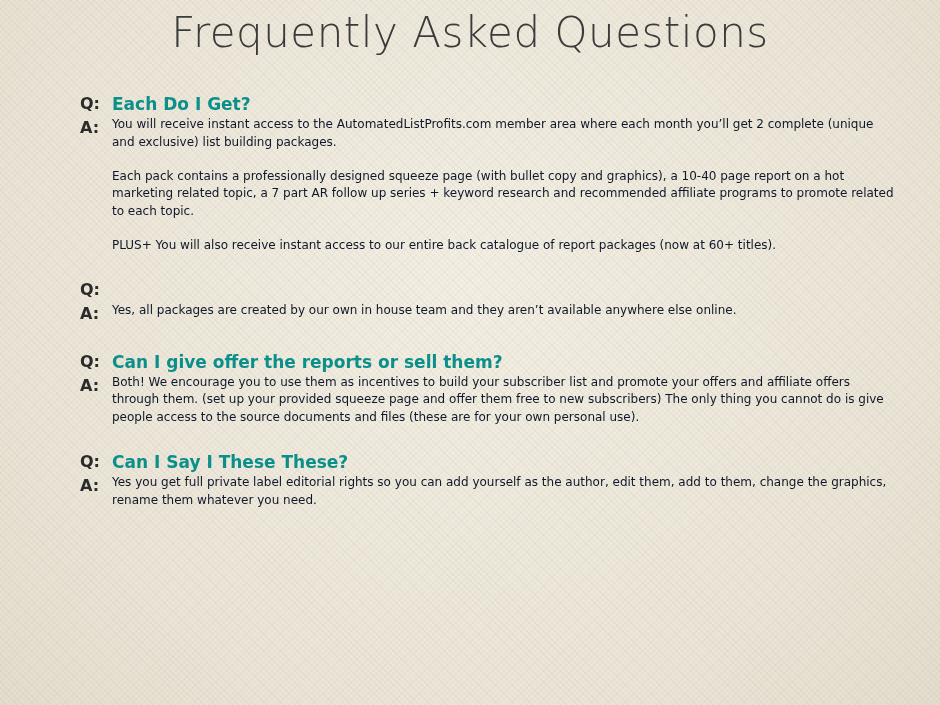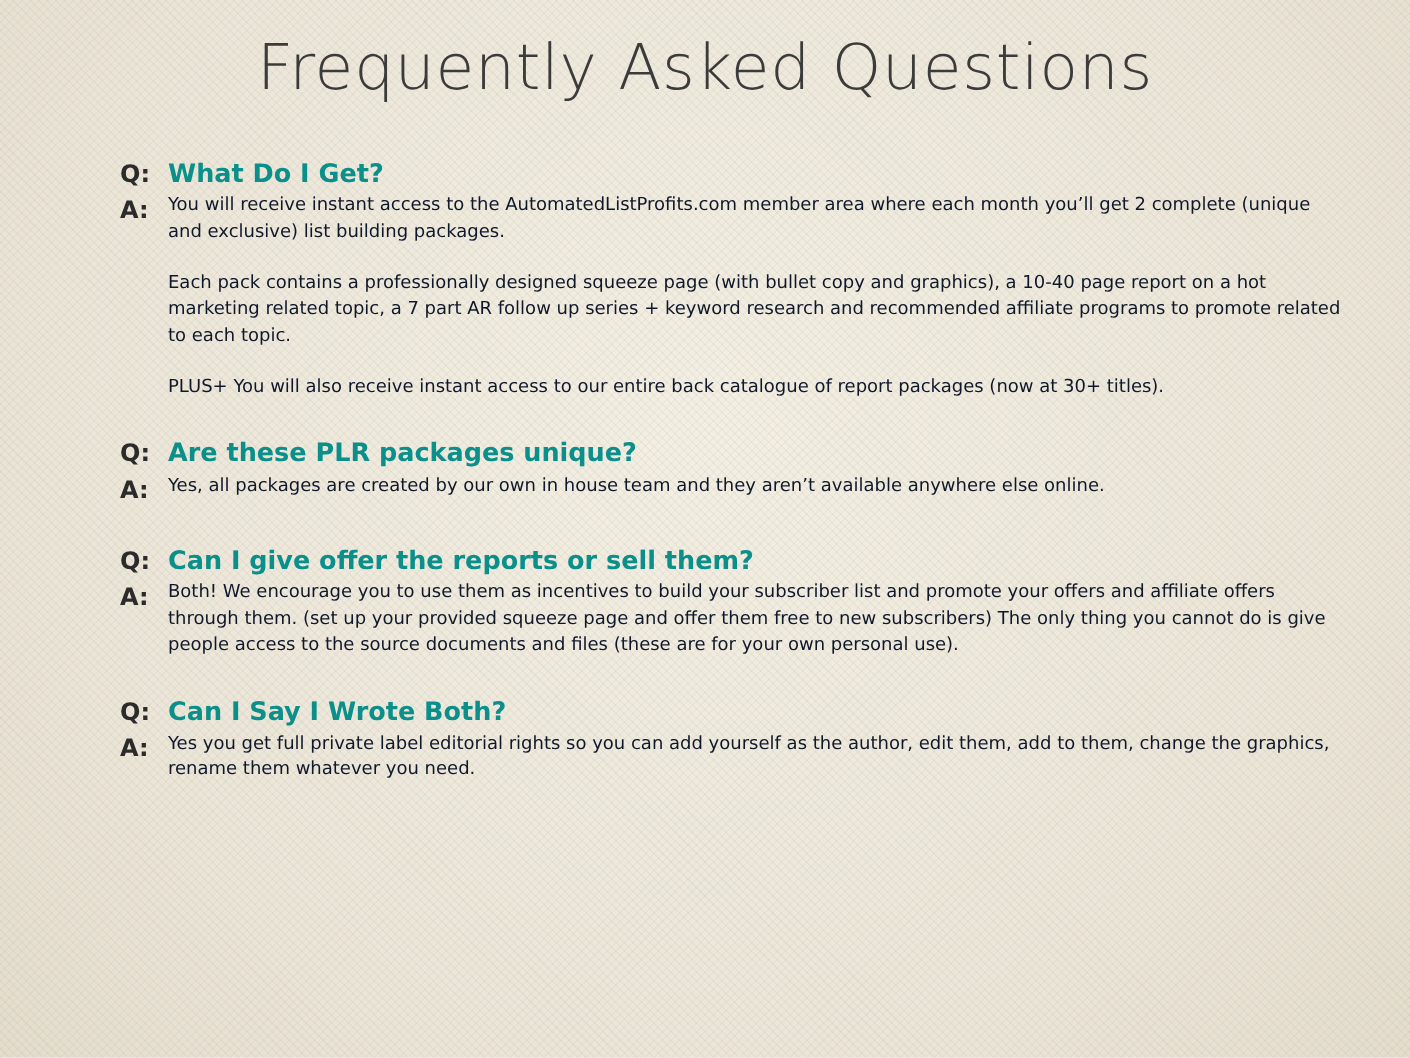--- a/index.html
+++ b/index.html
@@ -30,21 +30,21 @@
     height: 705px;
     box-sizing: border-box;
   }
   .page-title {
     text-align: center;
     font-family: "DejaVu Sans", sans-serif;
     font-weight: 300;
     font-size: 42px;
     letter-spacing: 0.5px;
     color: #3b3b3b;
-    margin: 16px;
+    margin: 4px;
     padding-top: 4px;
     line-height: 1.2;
   }
   .faq-list {
     margin: 0;
     padding: 0;
     list-style: none;
     position: absolute;
     top: 88px;
     left: 80px;
@@ -94,36 +94,35 @@
 <div class="page"></div>
 
 <div class="content">
   <h1 class="page-title">Frequently Asked Questions</h1>
 
   <ul class="faq-list">
 
     <li class="faq-item">
       <div class="qa-row">
         <span class="marker">Q:</span>
-        <span class="question-text">What Do I Get?</span>
+        <span class="question-text">Each Do I Get?</span>
       </div>
       <div class="qa-row">
         <span class="marker">A:</span>
         <div class="answer-body">
           <p class="answer-para">You will receive instant access to the AutomatedListProfits.com member area where each month you’ll get 2 complete (unique and exclusive) list building packages.</p>
           <p class="answer-para">Each pack contains a professionally designed squeeze page (with bullet copy and graphics), a 10-40 page report on a hot marketing related topic, a 7 part AR follow up series + keyword research and recommended affiliate programs to promote related to each topic.</p>
-          <p class="answer-para">PLUS+ You will also receive instant access to our entire back catalogue of report packages (now at 30+ titles).</p>
+          <p class="answer-para">PLUS+ You will also receive instant access to our entire back catalogue of report packages (now at 60+ titles).</p>
         </div>
       </div>
     </li>
 
     <li class="faq-item">
       <div class="qa-row">
         <span class="marker">Q:</span>
-        <span class="question-text">Are these PLR packages unique?</span>
       </div>
       <div class="qa-row">
         <span class="marker">A:</span>
         <div class="answer-body">
           <p class="answer-para">Yes, all packages are created by our own in house team and they aren’t available anywhere else online.</p>
         </div>
       </div>
     </li>
 
     <li class="faq-item">
@@ -135,21 +134,21 @@
         <span class="marker">A:</span>
         <div class="answer-body">
           <p class="answer-para">Both! We encourage you to use them as incentives to build your subscriber list and promote your offers and affiliate offers through them. (set up your provided squeeze page and offer them free to new subscribers) The only thing you cannot do is give people access to the source documents and files (these are for your own personal use).</p>
         </div>
       </div>
     </li>
 
     <li class="faq-item">
       <div class="qa-row">
         <span class="marker">Q:</span>
-        <span class="question-text">Can I Say I Wrote Both?</span>
+        <span class="question-text">Can I Say I These These?</span>
       </div>
       <div class="qa-row">
         <span class="marker">A:</span>
         <div class="answer-body">
           <p class="answer-para">Yes you get full private label editorial rights so you can add yourself as the author, edit them, add to them, change the graphics, rename them whatever you need.</p>
         </div>
       </div>
     </li>
 
   </ul>

